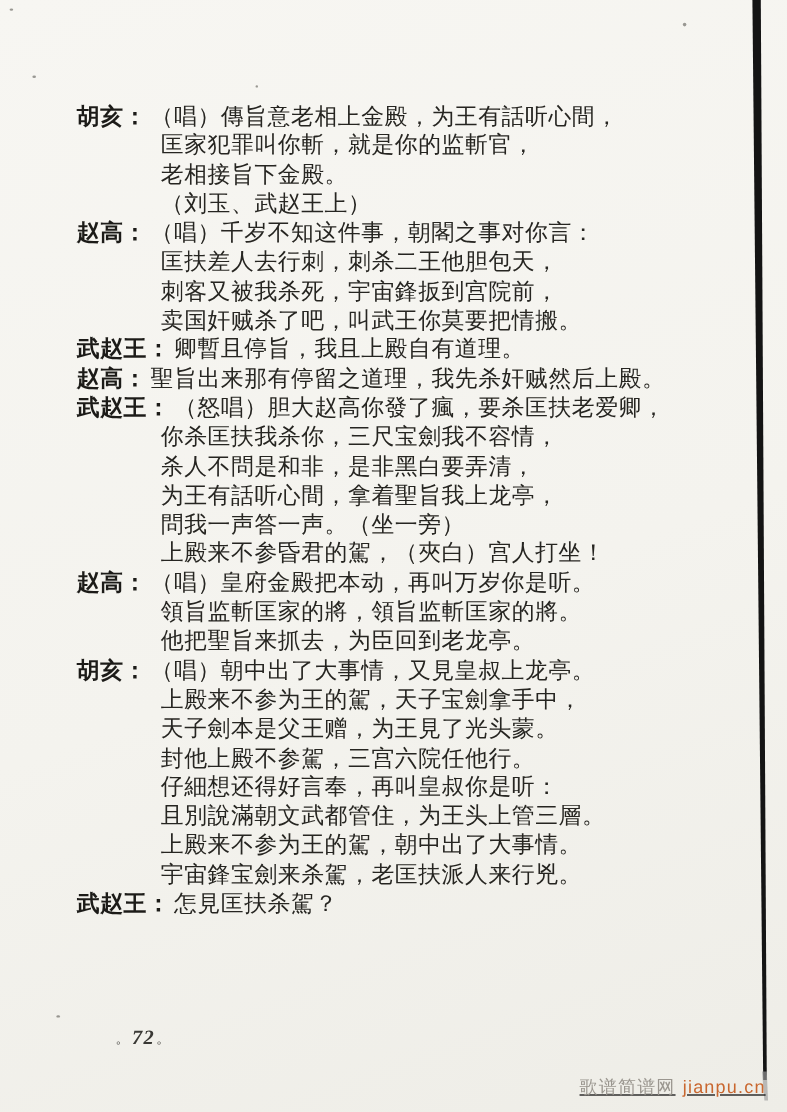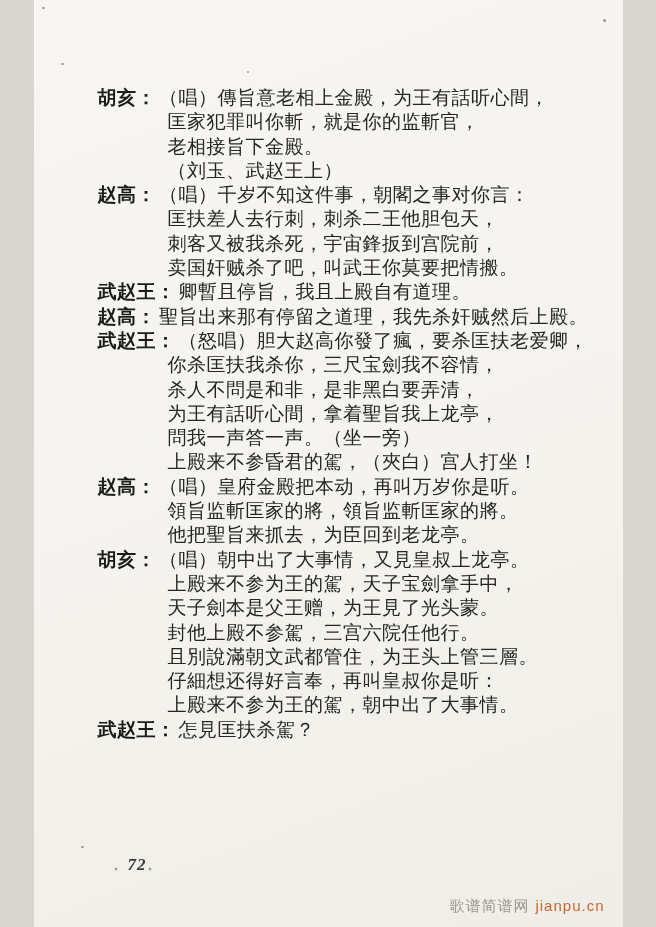--- a/index.html
+++ b/index.html
@@ -1,45 +1,45 @@
 <!DOCTYPE html>
 <html><head>
 <meta charset="utf-8">
 <style>
   html,body{margin:0;padding:0;background:#d8d6d0;}
   .page{
     position:relative;
-    width:589px;height:927px;
+    width:656px;height:927px;
     margin:0 auto;
     background:linear-gradient(160deg,#f7f6f2 0%,#f4f3ee 55%,#eeede7 100%);
     overflow:hidden;
     font-family:"Liberation Serif","DejaVu Serif",serif;
   }
   .script-area{
     position:absolute;left:64px;top:86px;width:562px;
     font-size:19px;line-height:24.3px;
     color:#262521;
     letter-spacing:0.5px;
     font-weight:500;
   }
   .block{margin:0;}
   .row{white-space:nowrap;}
   .row.cont{padding-left:70px;}
   .speaker{font-weight:bold;color:#1c1b18;margin-right:3px;}
   .line-text{}
   .page-number{
-    position:absolute;left:80px;top:855px;
+    position:absolute;left:96px;top:855px;
     font-size:16px;color:#3a3935;letter-spacing:1px;
   }
   .page-number .num{font-style:italic;font-weight:bold;font-size:17px;padding:0 1px;}
   .page-number .orn{font-size:12px;vertical-align:1px;color:#4a4945;}
   .watermark{
     position:absolute;right:18px;top:897px;
     font-family:"Liberation Sans","DejaVu Sans",sans-serif;
-    font-size:15px;letter-spacing:1px;white-space:nowrap;
+    font-size:15px;letter-spacing:1px;white-space:nowrap;text-decoration:underline;
   }
   .watermark .site-name{color:#9a968f;}
   .watermark .site-url{color:#c9672f;margin-left:6px;}
   .spine-svg{position:absolute;left:0;top:0;pointer-events:none;}
   .speck{position:absolute;border-radius:50%;background:#4c4a46;opacity:.55;}
 </style>
 </head>
 <body>
 
 <div class="page">
@@ -85,23 +85,24 @@
       <div class="block">
         <div class="row"><span class="speaker">赵高：</span><span class="line-text">（唱）皇府金殿把本动，再叫万岁你是听。</span></div>
         <div class="row cont"><span class="line-text">領旨监斬匡家的將，領旨监斬匡家的將。</span></div>
         <div class="row cont"><span class="line-text">他把聖旨来抓去，为臣回到老龙亭。</span></div>
       </div>
       <div class="block">
         <div class="row"><span class="speaker">胡亥：</span><span class="line-text">（唱）朝中出了大事情，又見皇叔上龙亭。</span></div>
         <div class="row cont"><span class="line-text">上殿来不参为王的駕，天子宝劍拿手中，</span></div>
         <div class="row cont"><span class="line-text">天子劍本是父王赠，为王見了光头蒙。</span></div>
         <div class="row cont"><span class="line-text">封他上殿不参駕，三宫六院任他行。</span></div>
+        <div class="row cont"><span class="line-text">仔細想还得好言奉，再叫皇叔你是听：</span></div>
         <div class="row cont"><span class="line-text">且別說滿朝文武都管住，为王头上管三層。</span></div>
-        <div class="row cont"><span class="line-text">仔細想还得好言奉，再叫皇叔你是听：</span></div>
         <div class="row cont"><span class="line-text">上殿来不参为王的駕，朝中出了大事情。</span></div>
+        <div class="row cont"><span class="line-text">宇宙鋒宝劍来杀駕，老匡扶派人来行兇。</span></div>
       </div>
       <div class="block">
         <div class="row"><span class="speaker">武赵王：</span><span class="line-text">怎見匡扶杀駕？</span></div>
       </div>
     </div>
 
   <div class="page-number">
     <span class="orn">。</span><span class="num">72</span><span class="orn">。</span>
   </div>
 

